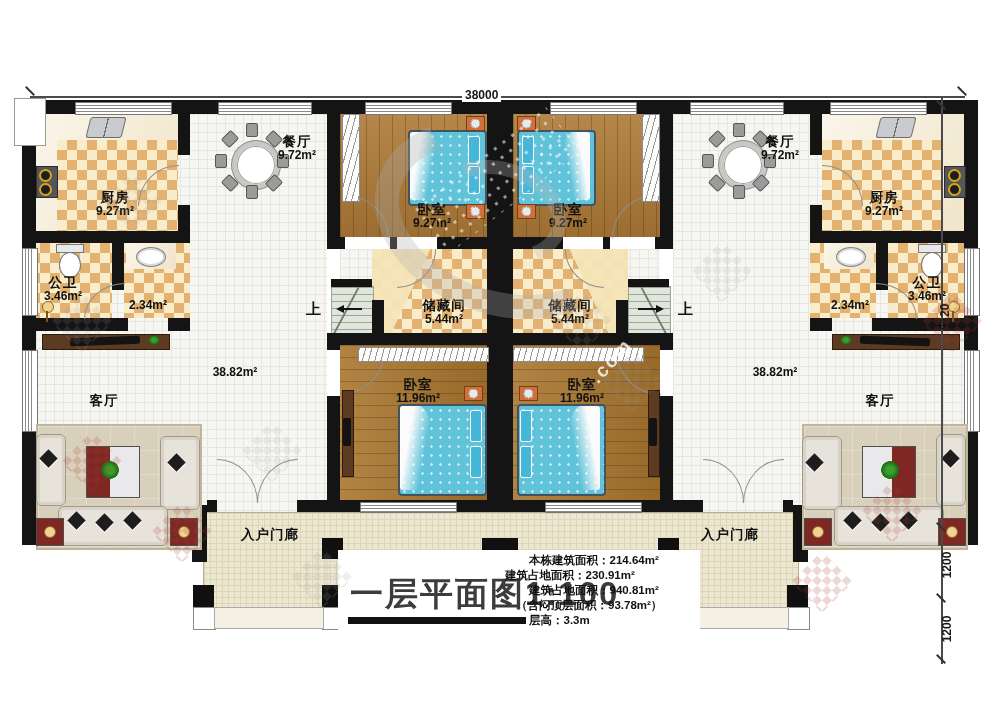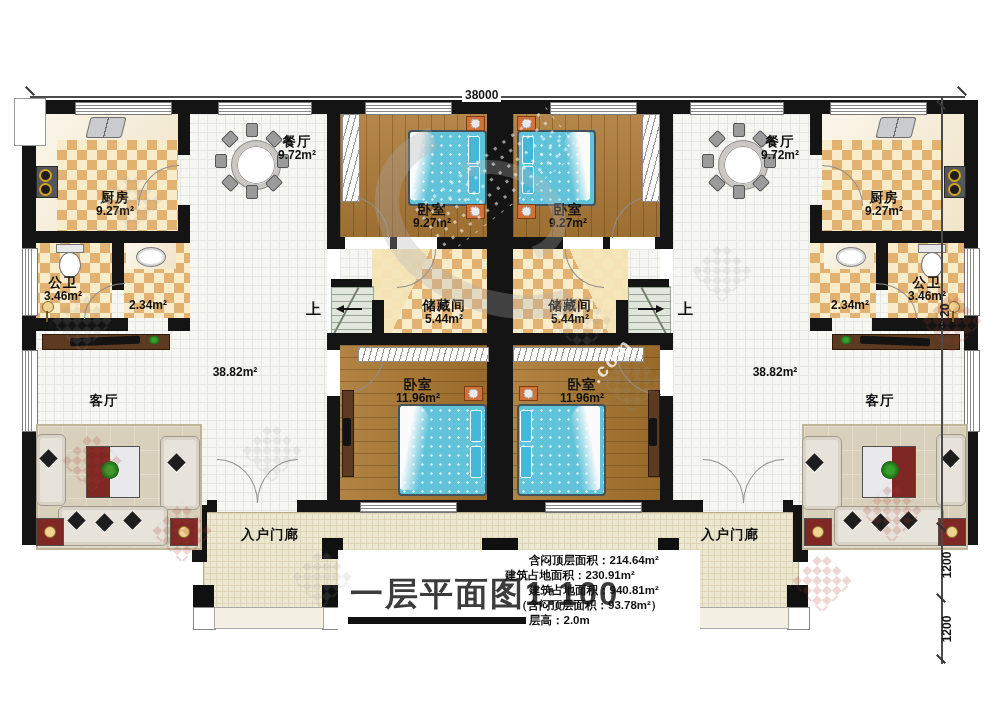--- a/index.html
+++ b/index.html
@@ -383,25 +383,25 @@
   <div class="tick" style="left:935px;top:526px;"></div>
   <div class="tick" style="left:935px;top:597px;"></div>
   <div class="tick" style="left:935px;top:658px;"></div>
   <div class="vdim" style="left:932px;top:310px;">9120</div>
   <div class="vdim" style="left:934px;top:558px;">1200</div>
   <div class="vdim" style="left:934px;top:622px;">1200</div>
 
   <div class="abs" style="left:338px;top:550px;width:362px;height:88px;background:#fff;"></div>
   <div class="title" style="left:350px;top:572px;">一层平面图1:100</div>
   <div class="bar" style="left:348px;top:617px;width:178px;height:7px;"></div>
-  <div class="stat" style="left:529px;top:553px;">含闷顶层面积：214.64m²</div>
+  <div class="stat" style="left:529px;top:553px;">本栋建筑面积：214.64m²</div>
   <div class="stat" style="left:505px;top:568px;">建筑占地面积：230.91m²</div>
   <div class="stat" style="left:529px;top:583px;">建筑占地面积：940.81m²</div>
   <div class="stat" style="left:516px;top:598px;">（含闷顶层面积：93.78m²）</div>
-  <div class="stat" style="left:529px;top:613px;">层高：2.0m</div>
+  <div class="stat" style="left:529px;top:613px;">层高：3.3m</div>
 
   <div class="wmarc" style="left:372px;top:122px;width:215px;height:145px;border:24px solid rgba(172,172,172,.30);border-top-color:transparent;border-right-color:transparent;transform:rotate(18deg);"></div>
   <div class="wmarc" style="left:432px;top:162px;width:108px;height:72px;border:14px solid rgba(188,188,188,.28);border-bottom-color:transparent;border-left-color:transparent;transform:rotate(18deg);"></div>
   <div class="wmdots" style="left:410px;top:150px;width:170px;height:60px;"></div>
   <div class="wmcom" style="left:585px;top:350px;">.com</div>
   <div class="wmglyph" style="left:110px;top:180px;"></div>
   <div class="wmglyph" style="left:250px;top:430px;"></div>
   <div class="wmglyph" style="left:560px;top:300px;"></div>
   <div class="wmglyph" style="left:610px;top:360px;"></div>
   <div class="wmglyph" style="left:700px;top:250px;"></div>

